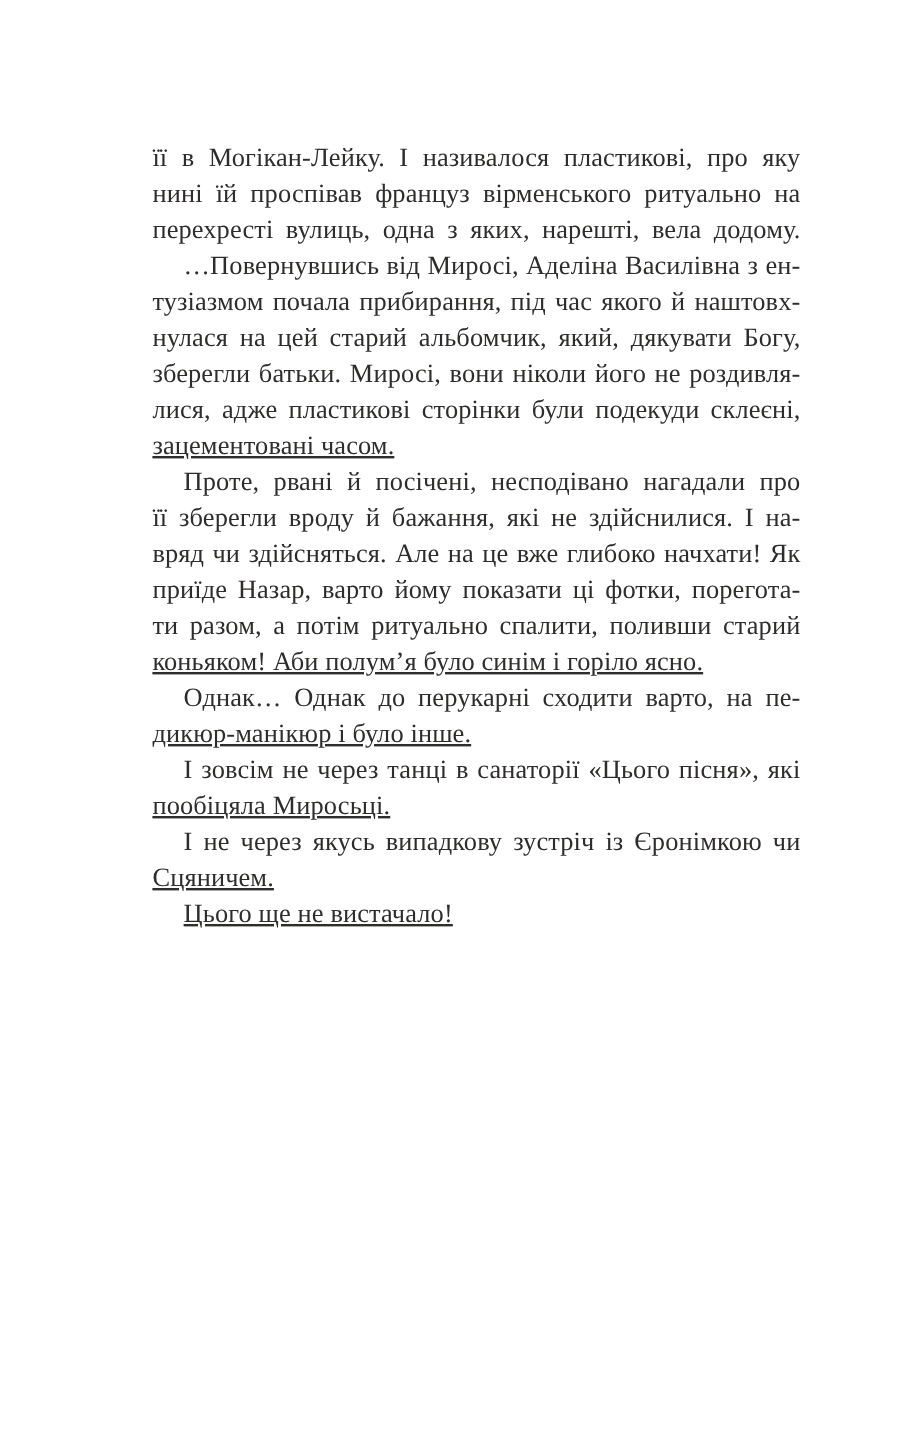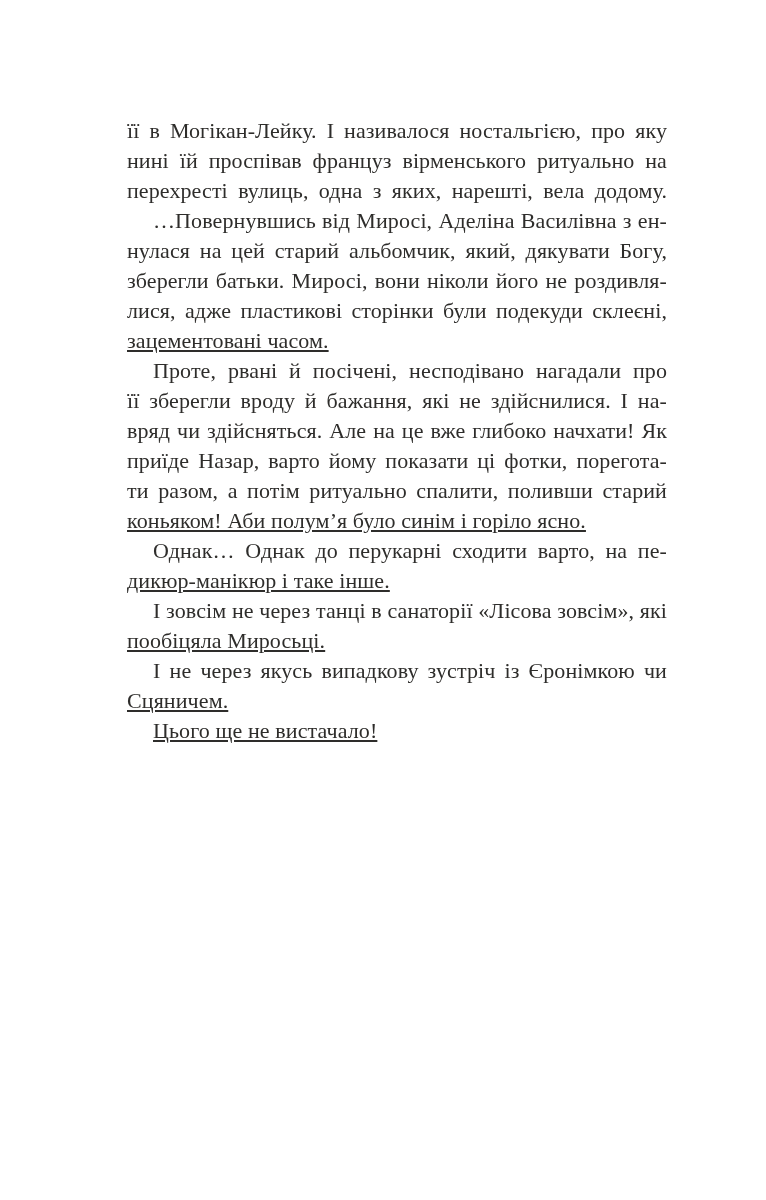--- a/index.html
+++ b/index.html
@@ -43,45 +43,46 @@
   .line.indented {
     text-indent: 26px;
   }
 </style>
 </head>
 <body>
 
 <div class="page">
   <div class="text-block" id="text-block">
       <div class="paragraph">
-        <div class="line">її в Могікан-Лейку. І називалося ностальгією, про яку</div>
+        <div class="line">її в Могікан-Лейку. І називалося пластикові, про яку</div>
         <div class="line">нині їй проспівав француз вірменського ритуально на</div>
         <div class="line">перехресті вулиць, одна з яких, нарешті, вела додому.</div>
       </div>
       <div class="paragraph">
         <div class="line indented">…Повернувшись від Миросі, Аделіна Василівна з ен-</div>
+        <div class="line">тузіазмом почала прибирання, під час якого й наштовх-</div>
         <div class="line">нулася на цей старий альбомчик, який, дякувати Богу,</div>
         <div class="line">зберегли батьки. Миросі, вони ніколи його не роздивля-</div>
         <div class="line">лися, адже пластикові сторінки були подекуди склеєні,</div>
         <div class="line last-line">зацементовані часом.</div>
       </div>
       <div class="paragraph">
         <div class="line indented">Проте, рвані й посічені, несподівано нагадали про</div>
         <div class="line">її зберегли вроду й бажання, які не здійснилися. І на-</div>
         <div class="line">вряд чи здійсняться. Але на це вже глибоко начхати! Як</div>
         <div class="line">приїде Назар, варто йому показати ці фотки, порегота-</div>
         <div class="line">ти разом, а потім ритуально спалити, поливши старий</div>
         <div class="line last-line">коньяком! Аби полум’я було синім і горіло ясно.</div>
       </div>
       <div class="paragraph">
         <div class="line indented">Однак… Однак до перукарні сходити варто, на пе-</div>
-        <div class="line last-line">дикюр-манікюр і таке інше.</div>
+        <div class="line last-line">дикюр-манікюр і було інше.</div>
       </div>
       <div class="paragraph">
-        <div class="line indented">І зовсім не через танці в санаторії «Лісова зовсім», які</div>
+        <div class="line indented">І зовсім не через танці в санаторії «Цього пісня», які</div>
         <div class="line last-line">пообіцяла Миросьці.</div>
       </div>
       <div class="paragraph">
         <div class="line indented">І не через якусь випадкову зустріч із Єронімкою чи</div>
         <div class="line last-line">Сцяничем.</div>
       </div>
       <div class="paragraph">
         <div class="line last-line indented">Цього ще не вистачало!</div>
       </div>
     </div>

